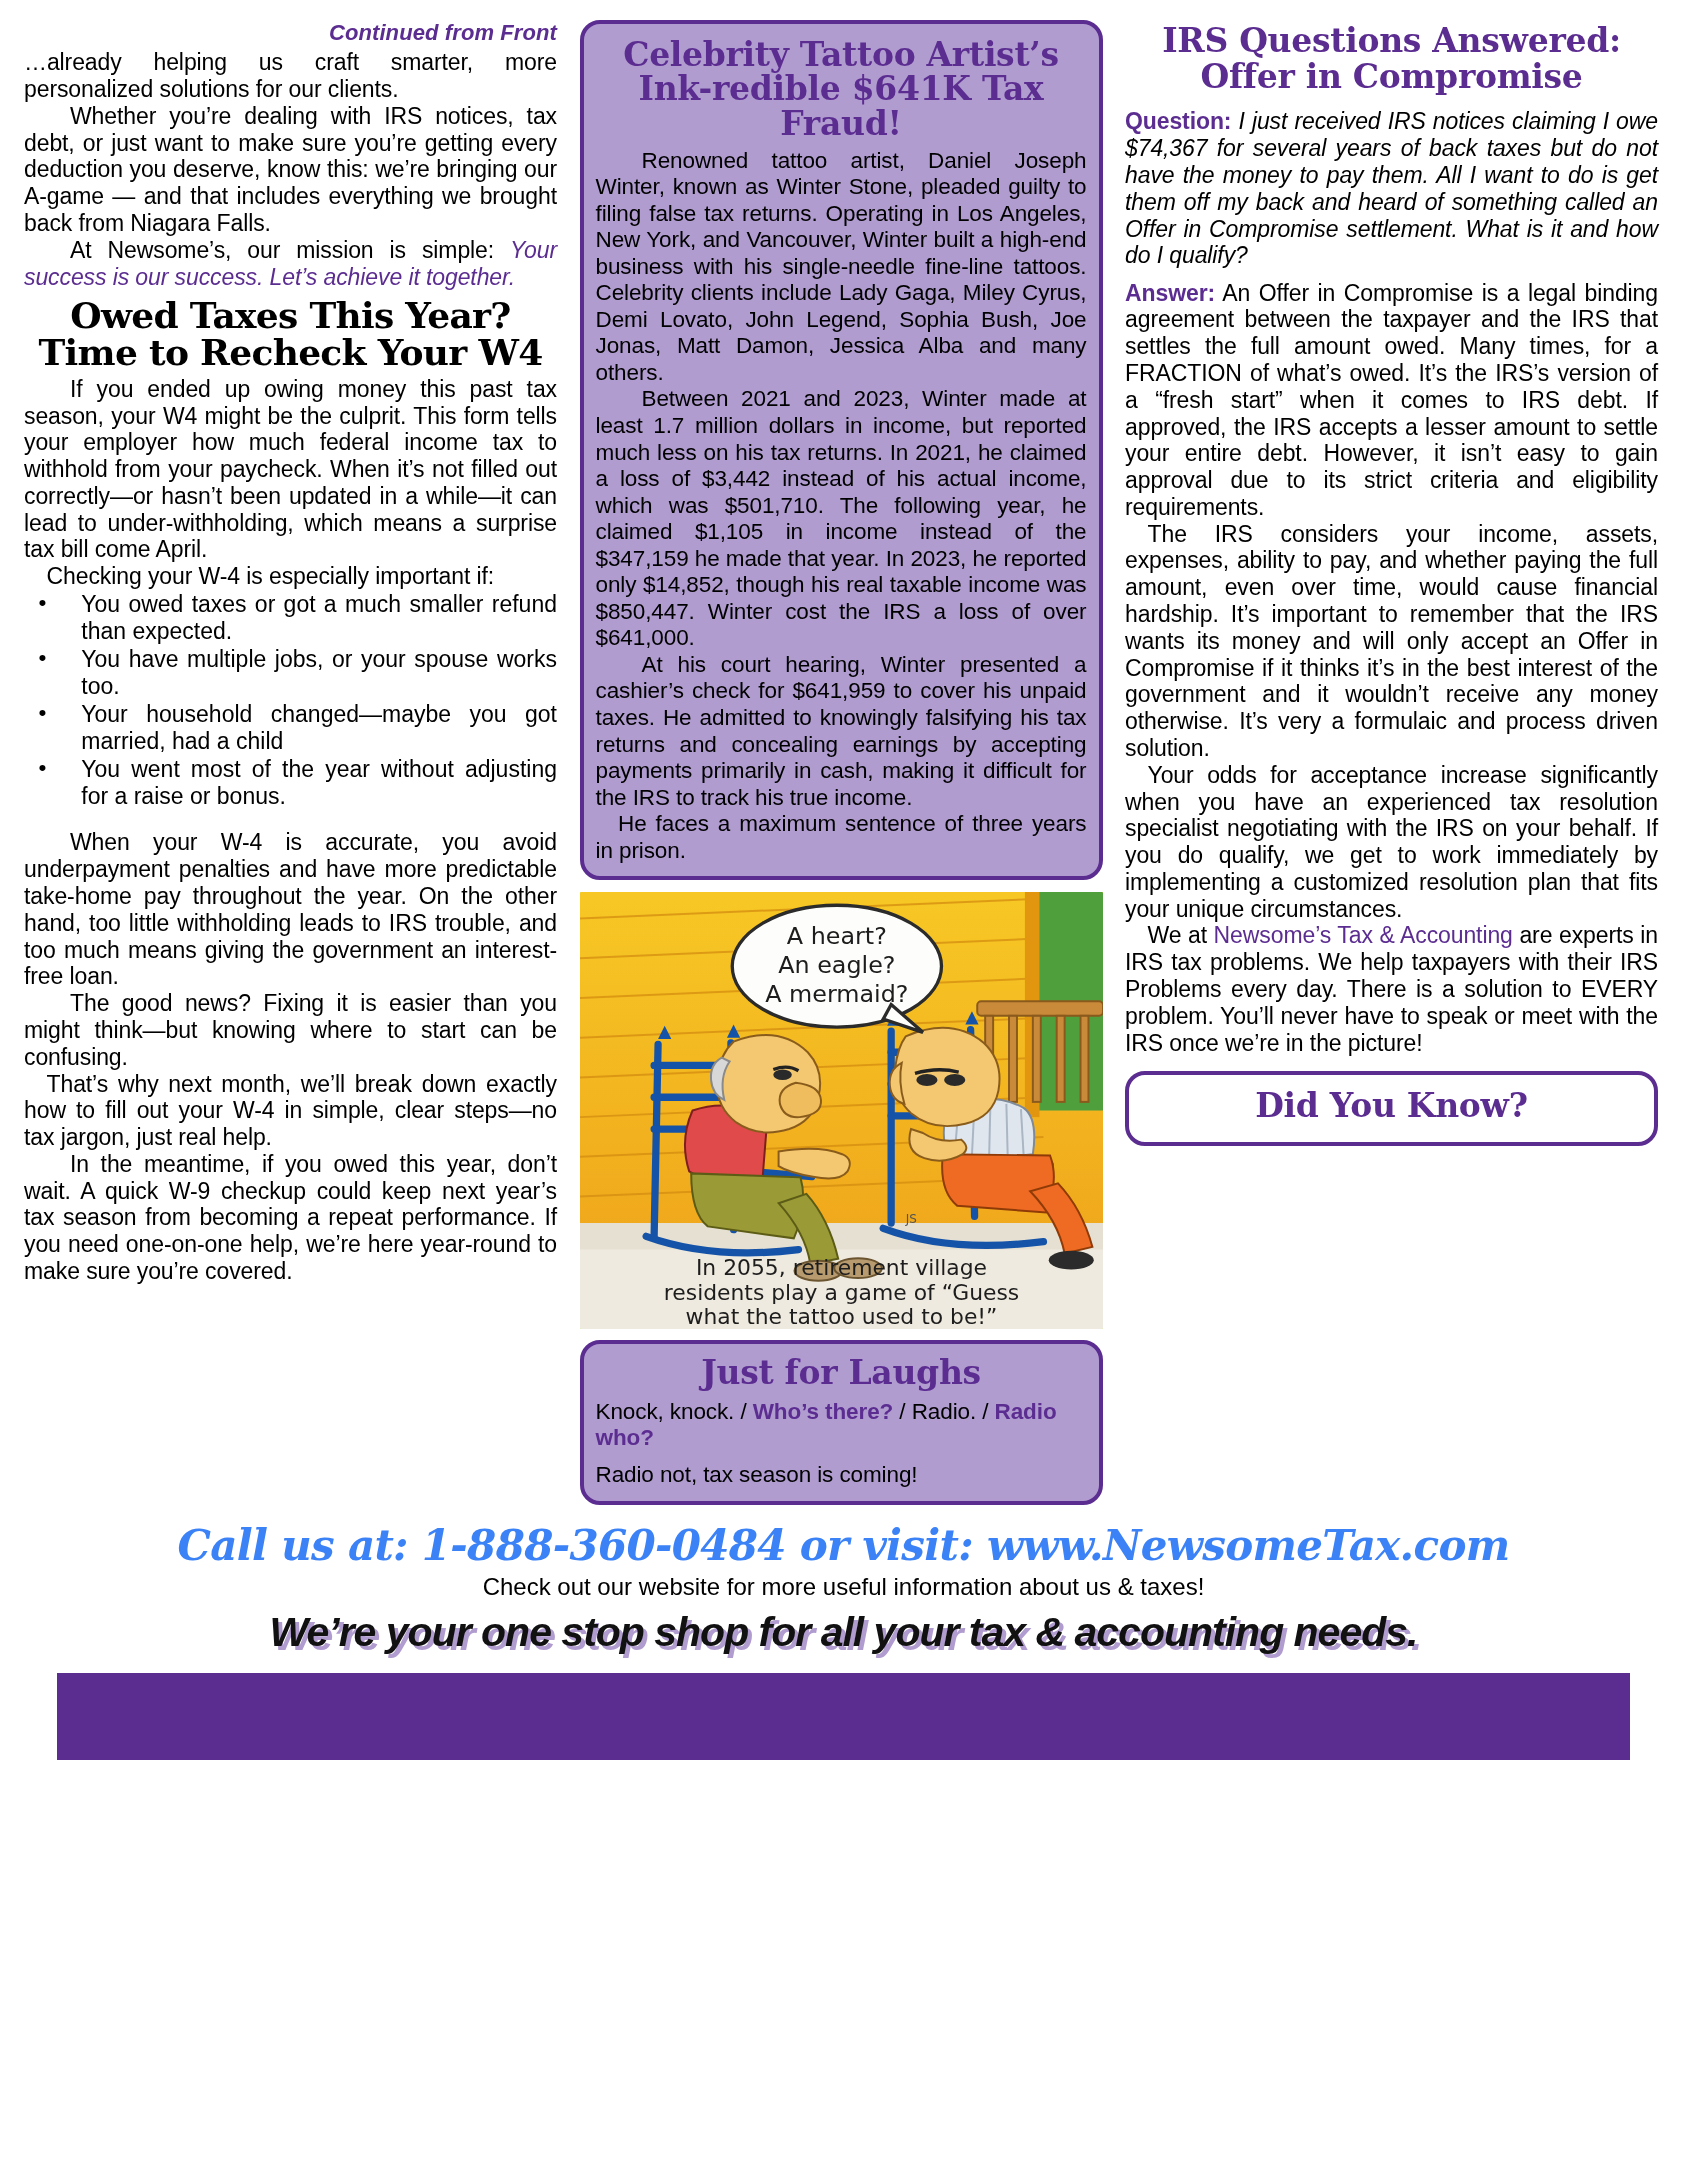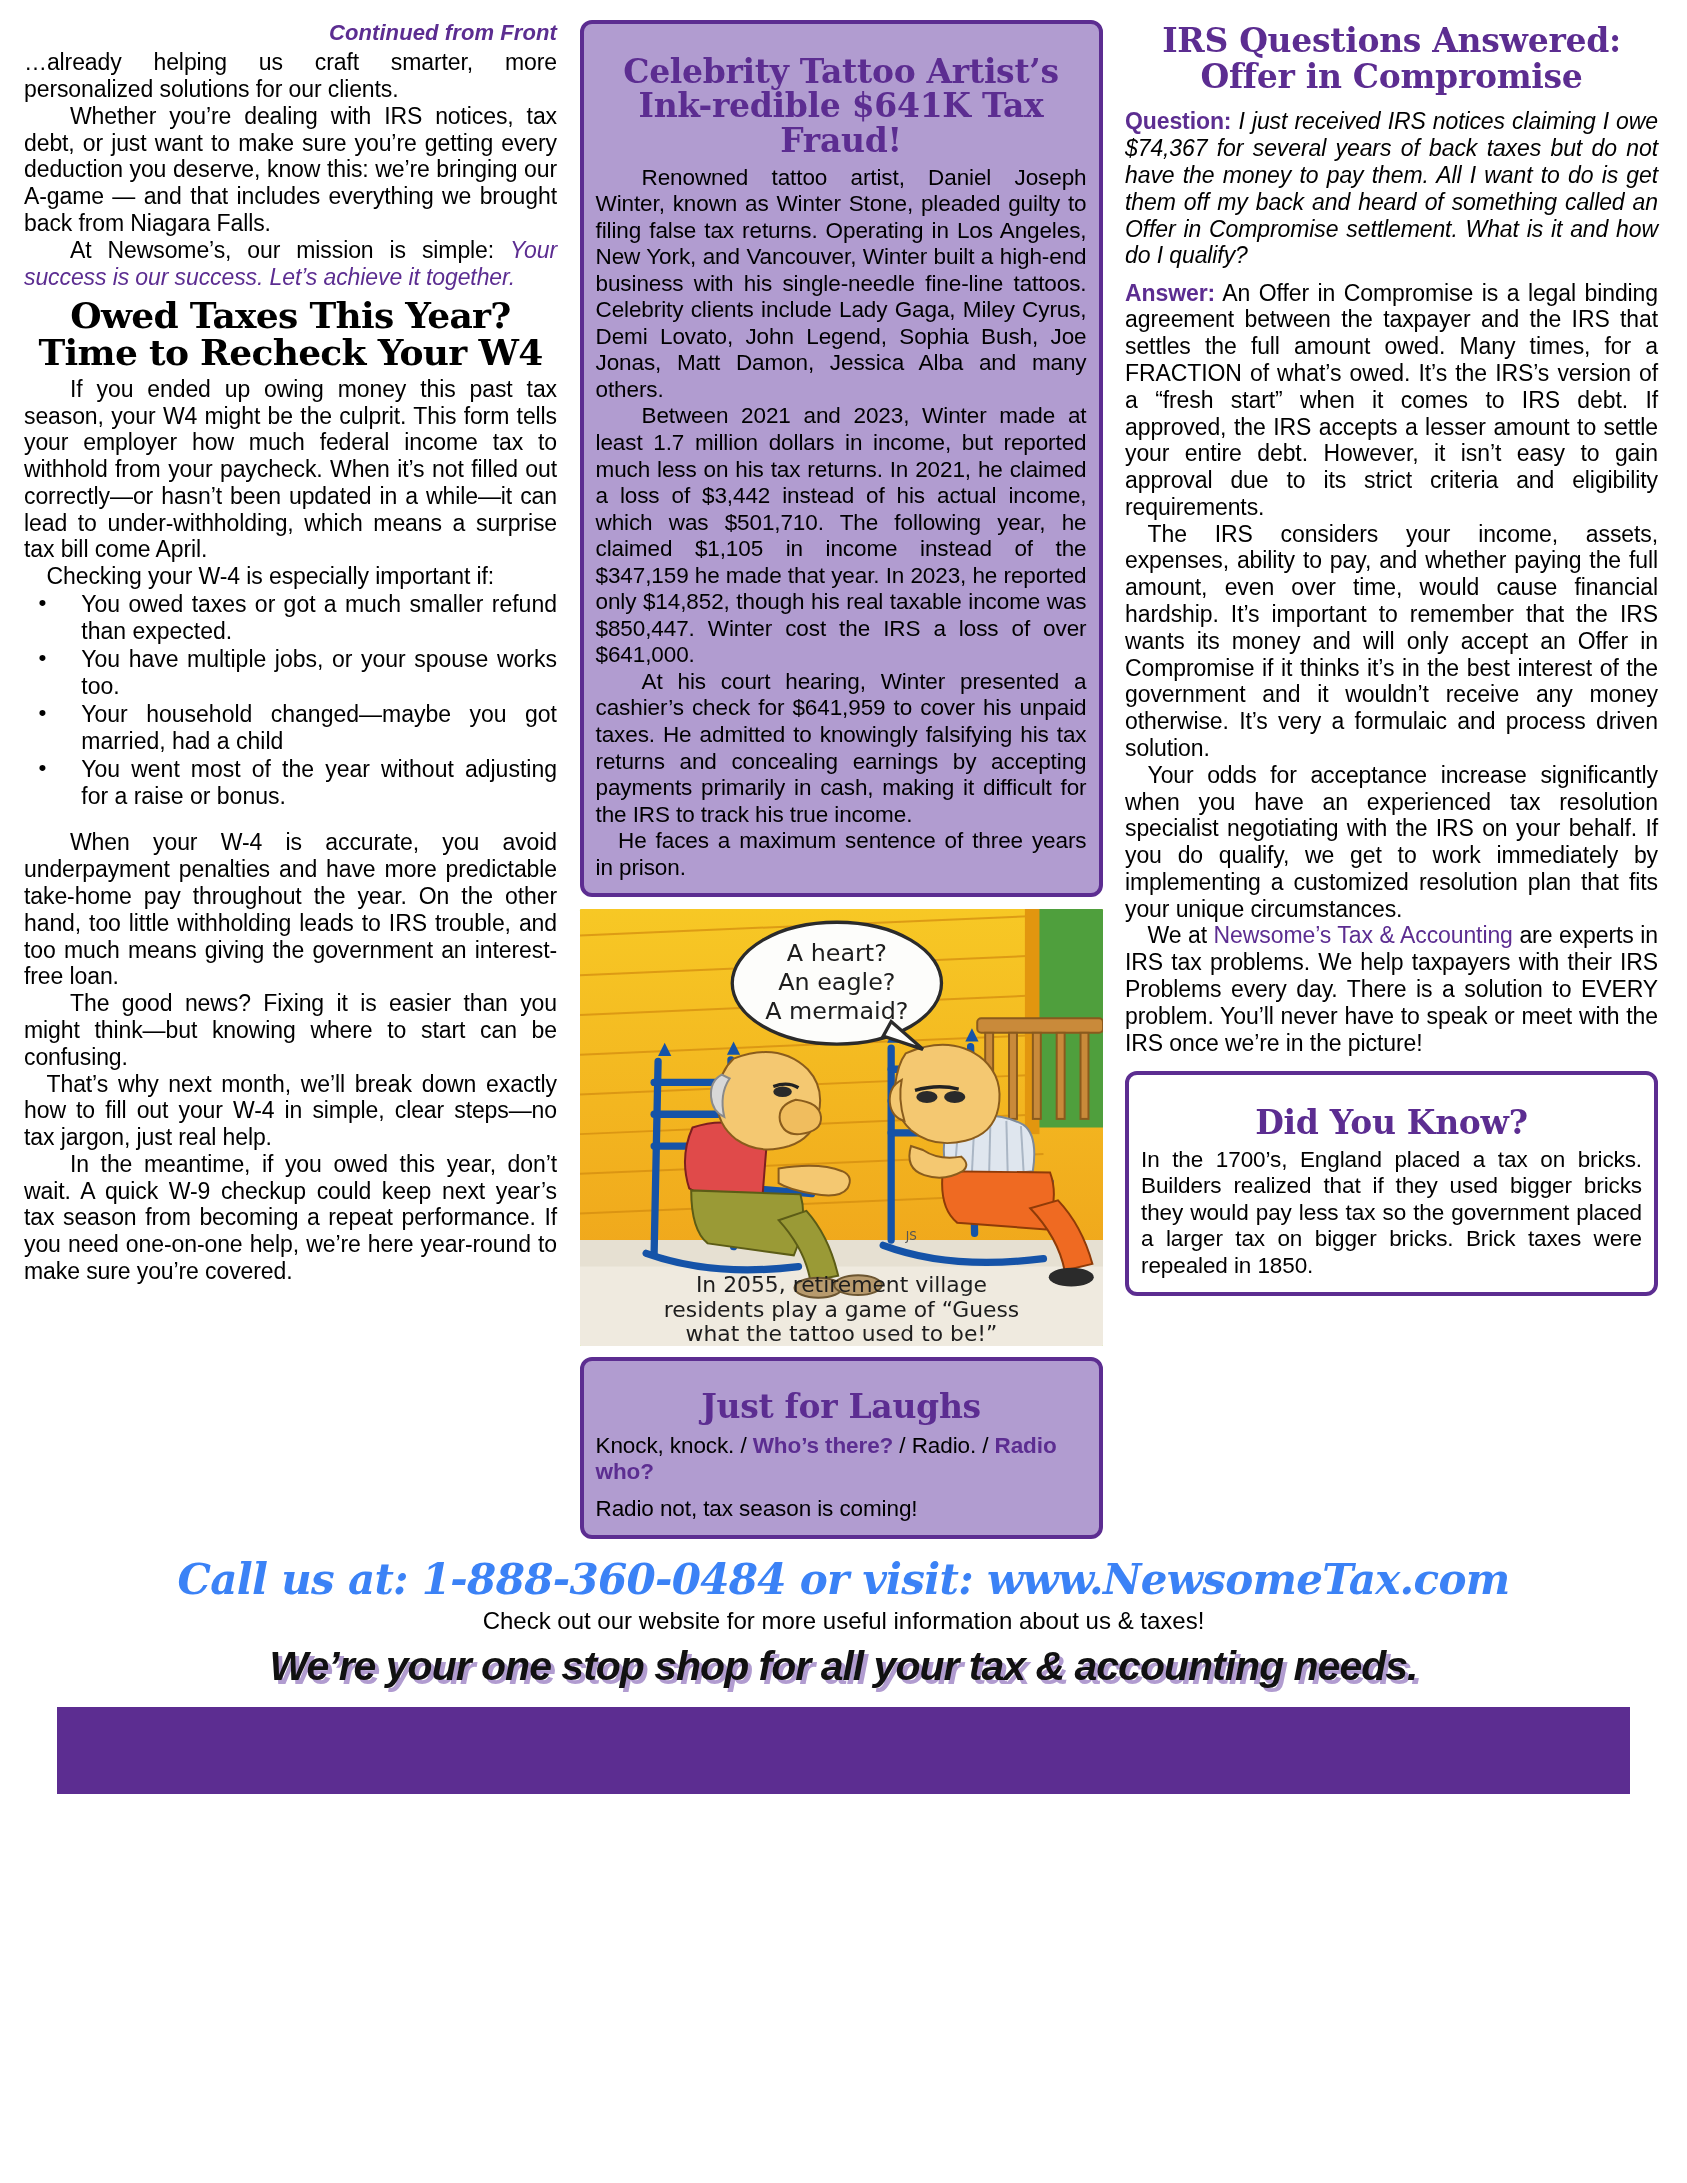--- a/index.html
+++ b/index.html
@@ -46,23 +46,23 @@
 
   ul.bullets{margin:1.3px 0 0 0;padding:0 0 0 5.3px;list-style:none;}
   ul.bullets li{
     font-size:23px;line-height:1.165;color:#000;text-align:justify;
     position:relative;padding-left:52px;margin-bottom:1.3px;
   }
   ul.bullets li .bullet{position:absolute;left:9.3px;top:-1.3px;font-size:22.5px;}
 
   
   .pbox{
-    border:4.6px solid #5c2d91;border-radius:12px;
+    border:4.6px solid #5c2d91;border-radius:20px;
     background:#b19cd0;
-    box-sizing:border-box;padding:27px 12px 12px 12px;
+    box-sizing:border-box;padding:10px 12px 12px 12px;
     margin-bottom:12px;
   }
   .pbox.white{background:#ffffff;}
   .pbox-title{
     font-family:"DejaVu Serif", serif;font-weight:bold;color:#5c2d91;
     text-align:center;font-size:33px;line-height:1.04;
     margin:4px 0 6.6px 0;letter-spacing:-0.3px;
   }
   .pbox-title.sm{font-size:33px;margin:2.6px 0 8px 0;}
   .pbox .body-text{font-size:22.5px;line-height:1.18;}
@@ -281,21 +281,20 @@
       <p class="body-text" style="margin-top:10.6px;"><span class="qa-lead">Answer:</span><span>  An Offer in Compromise is a legal binding agreement between the taxpayer and the IRS that settles the full amount owed.  Many times, for a FRACTION of what’s owed. It’s the IRS’s version of a “fresh start” when it comes to IRS debt.  If approved, the IRS accepts a lesser amount to settle your entire debt.   However, it isn’t easy to gain approval due to its strict criteria and eligibility requirements.</span></p>
 
       <p class="body-text indent-sm">The IRS considers your income, assets, expenses, ability to pay, and whether paying the full amount, even over time, would cause financial hardship. It’s important to remember that the IRS wants its money and will only accept an Offer in Compromise if it thinks it’s in the best interest of the government and it wouldn’t receive any money otherwise. It’s very a formulaic and process driven solution.</p>
 
       <p class="body-text indent-sm">Your odds for acceptance increase significantly when you have an experienced tax resolution specialist negotiating with the IRS on your behalf. If you do qualify, we get to work immediately by implementing a customized resolution plan that fits your unique circumstances.</p>
 
       <p class="body-text indent-sm"><span>We at </span><span class="purple-txt">Newsome’s Tax &amp; Accounting</span><span> are experts in IRS tax problems. We help taxpayers with their IRS Problems every day. There is a solution to EVERY problem. You’ll never have to speak or meet with the IRS once we’re in the picture!</span></p>
 
       <div class="pbox white" style="margin-top:14.6px;">
         <div class="pbox-title">Did You Know?</div>
-        <p class="body-text">In the 1700’s, England placed a tax on bricks. Builders realized that if they used bigger bricks they would pay less tax so the government placed a larger tax on bigger bricks. Brick taxes were repealed in 1850.</p>
       </div>
 
     </div>
   </div>
 
   <div class="footer">
     <div class="f-call">Call us at: 1-888-360-0484 or visit: www.NewsomeTax.com</div>
     <div class="f-sub">Check out our website for more useful information about us &amp; taxes!</div>
     <div class="f-slogan">We’re your one stop shop for all your tax &amp; accounting needs.</div>
     <div class="f-bar"></div>

